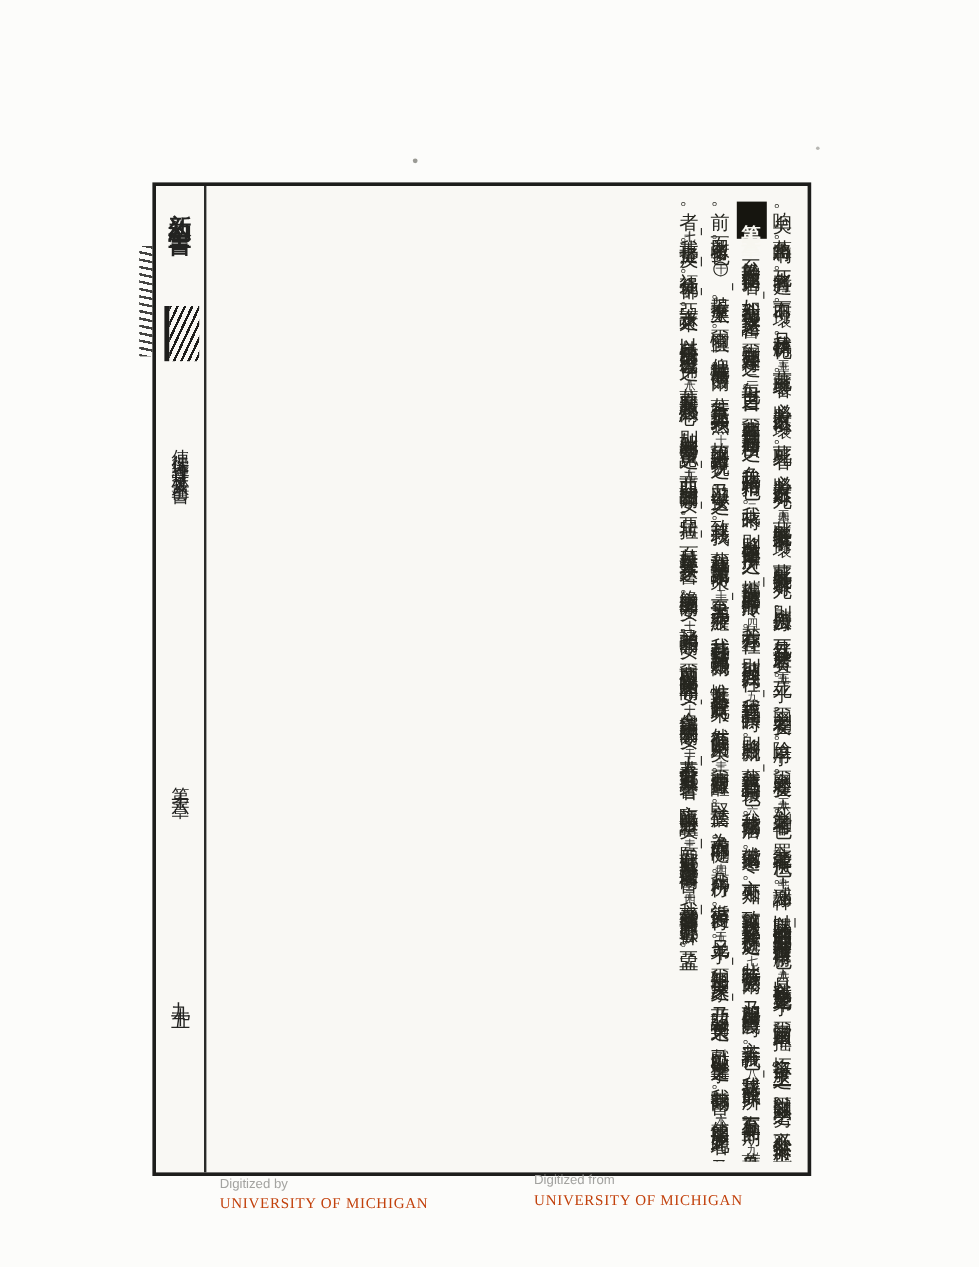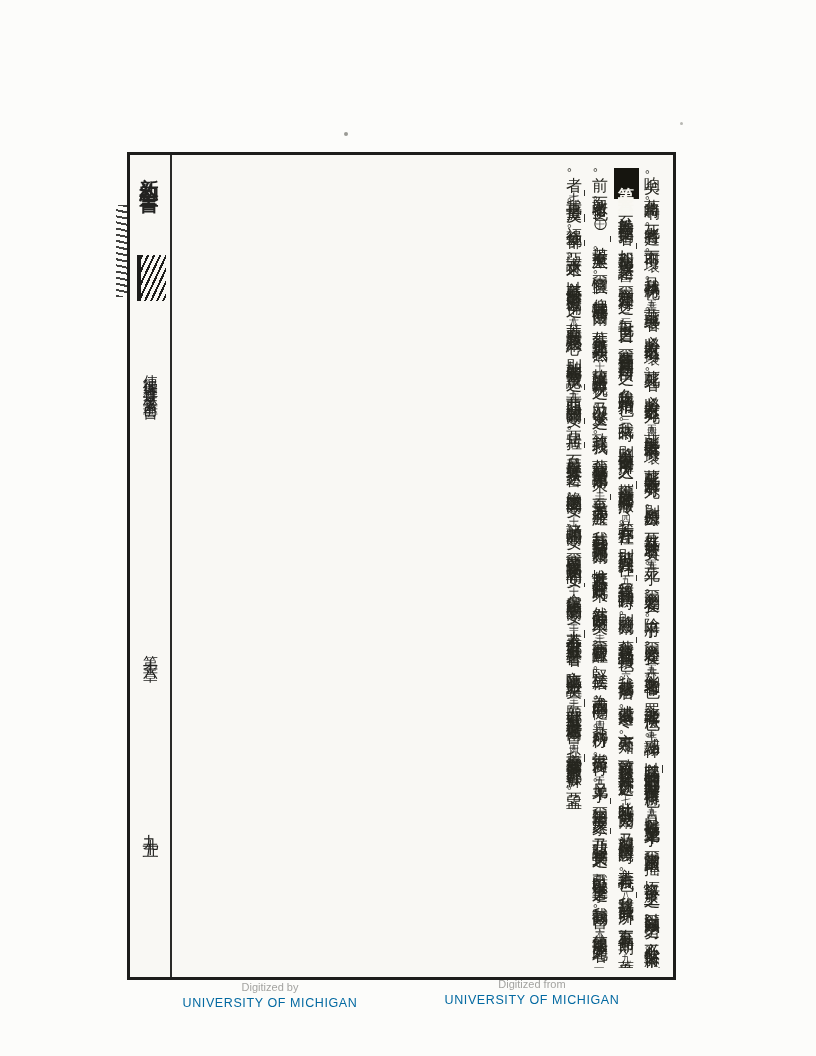--- a/index.html
+++ b/index.html
@@ -50,25 +50,25 @@
     position:absolute;left:116px;top:205px;width:12px;height:92px;
     background:repeating-linear-gradient(12deg,#22221f 0 2px,transparent 2px 6px);
     opacity:.85;
   }
   .speck{position:absolute;background:#9a9a94;border-radius:50%;}
   .speck.s1{left:344px;top:132px;width:4px;height:4px;}
   .speck.s2{left:680px;top:122px;width:3px;height:3px;opacity:.7;}
   .speck.s3{left:129px;top:958px;width:6px;height:5px;background:#3a3a36;}
   
   .wm{
-    position:absolute;text-align:center;transform:translateX(-50%);
+    position:absolute;text-align:left;transform:translateX(-50%);
     font-family:"Liberation Sans",sans-serif;white-space:nowrap;
   }
   .wm .wm-small{font-size:11px;color:#a3a3a0;display:block;}
-  .wm .wm-caps{font-size:12.5px;color:#0369a1;letter-spacing:.6px;display:block;margin-top:3px;}
+  .wm .wm-caps{font-size:12.5px;color:#c2410c;letter-spacing:.6px;display:block;margin-top:3px;font-family:Liberation Serif, serif;}
   .wm-left{left:270px;top:981px;}
   .wm-right{left:532px;top:978px;}
 </style>
 </head>
 <body>
 
 <div class="scan-page">
 
   <div class="smudge"></div>
   <div class="speck s1"></div>

